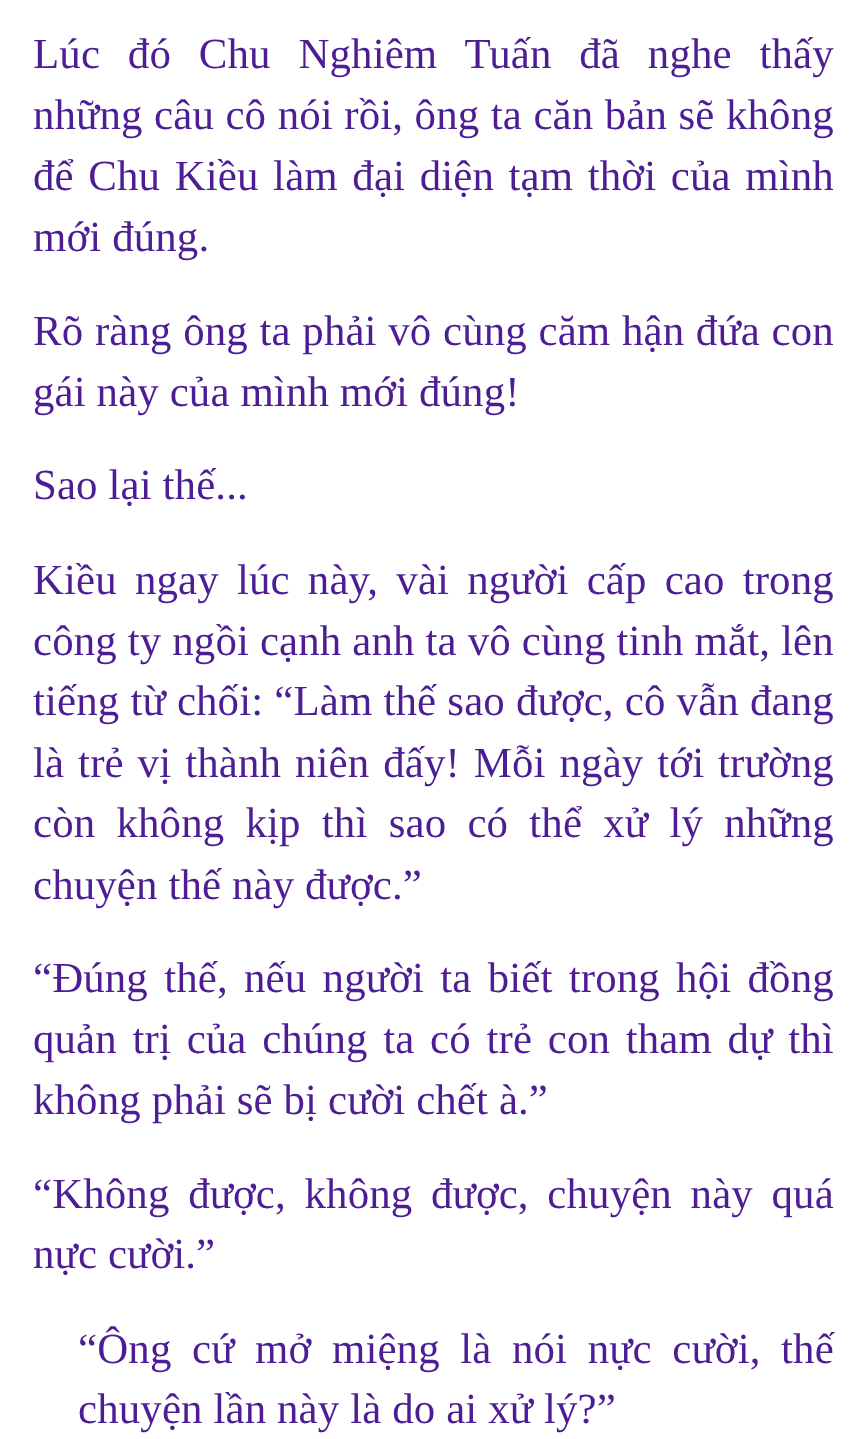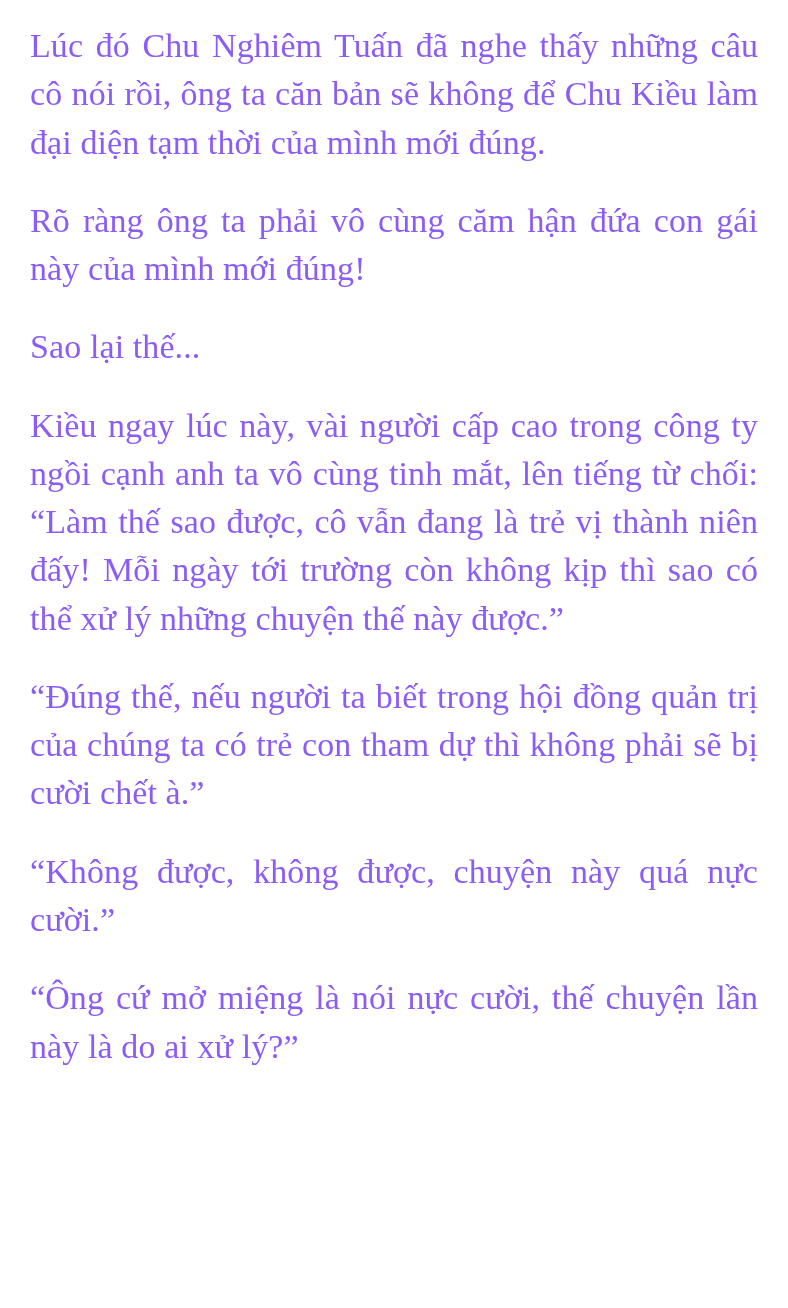--- a/index.html
+++ b/index.html
@@ -12,31 +12,32 @@
     min-height: 1308px;
     font-family: "Liberation Serif", "DejaVu Serif", serif;
   }
   .reader {
     width: 788px;
     box-sizing: border-box;
     padding: 22px 30px 18px 30px;
     background: #ffffff;
   }
   .para {
-    color: #8b5cf6;
-    font-size: 34px;
+    color: #4c1d95;
+    font-size: 39px;
     line-height: 1.42;
     text-align: justify;
     text-justify: inter-word;
     margin: 0 0 30px 0;
     letter-spacing: 0.1px;
     font-weight: 500;
   }
   .para:last-child {
     margin-bottom: 0;
+    margin-left: 41px;
   }
 </style>
 </head>
 <body>
 
 <div class="reader">
   <p class="para">Lúc đó Chu Nghiêm Tuấn đã nghe thấy những câu cô nói rồi, ông ta căn bản sẽ không để Chu Kiều làm đại diện tạm thời của mình mới đúng.</p>
   <p class="para">Rõ ràng ông ta phải vô cùng căm hận đứa con gái này của mình mới đúng!</p>
   <p class="para">Sao lại thế...</p>
   <p class="para">Kiều ngay lúc này, vài người cấp cao trong công ty ngồi cạnh anh ta vô cùng tinh mắt, lên tiếng từ chối: “Làm thế sao được, cô vẫn đang là trẻ vị thành niên đấy! Mỗi ngày tới trường còn không kịp thì sao có thể xử lý những chuyện thế này được.”</p>

